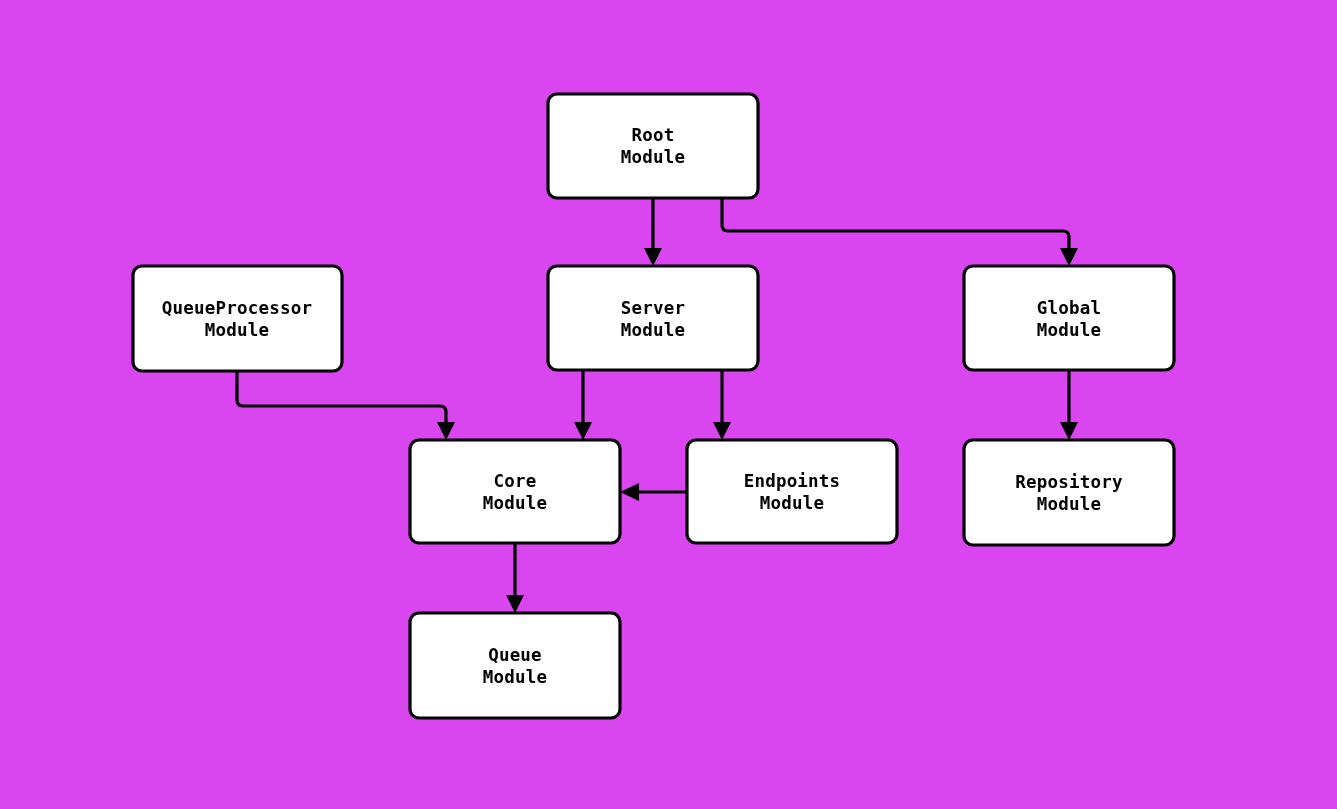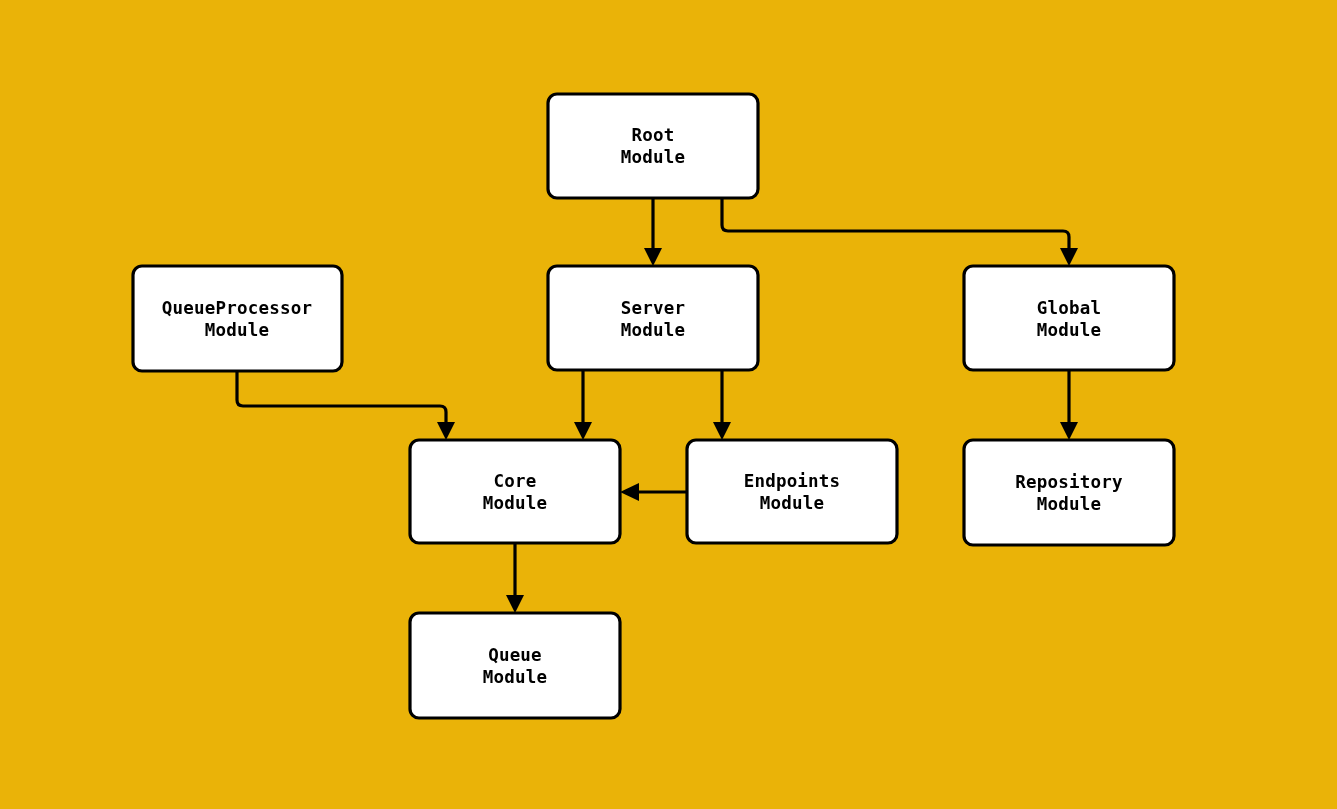--- a/index.html
+++ b/index.html
@@ -10,21 +10,21 @@
   body {
     width: 1337px;
     height: 809px;
     overflow: hidden;
     font-family: "DejaVu Sans Mono", "Liberation Mono", monospace;
   }
   #diagram-root {
     position: relative;
     width: 1337px;
     height: 809px;
-    background: #eab308;
+    background: #d946ef;
   }
   svg#diagram-canvas {
     position: absolute;
     top: 0;
     left: 0;
     width: 1337px;
     height: 809px;
     display: block;
   }
   .node-box {

